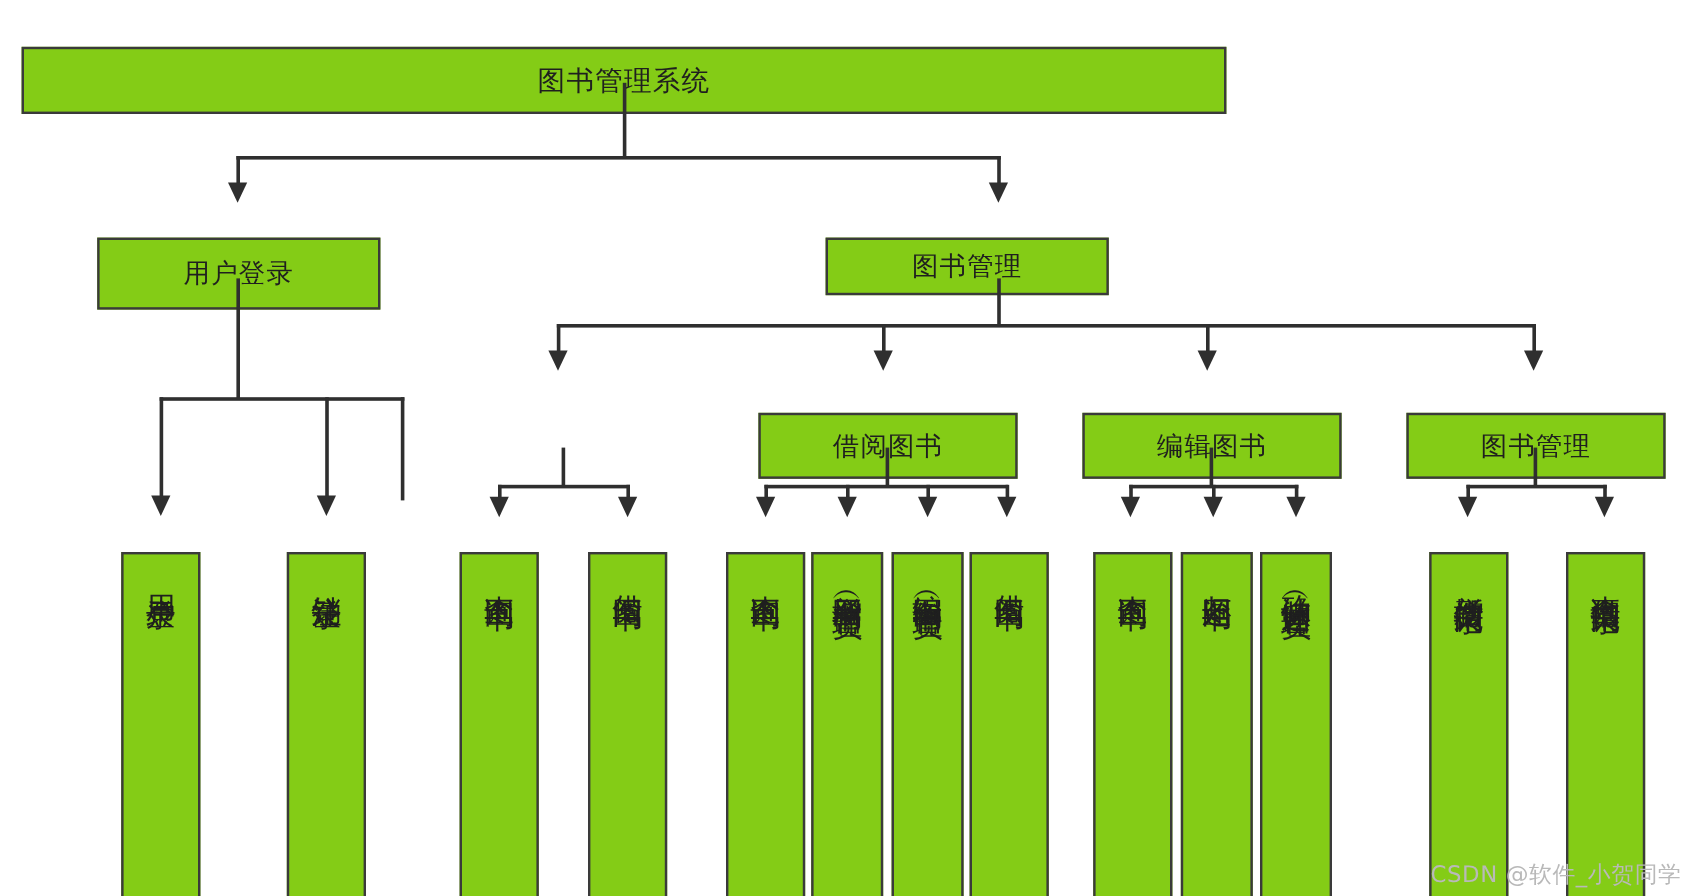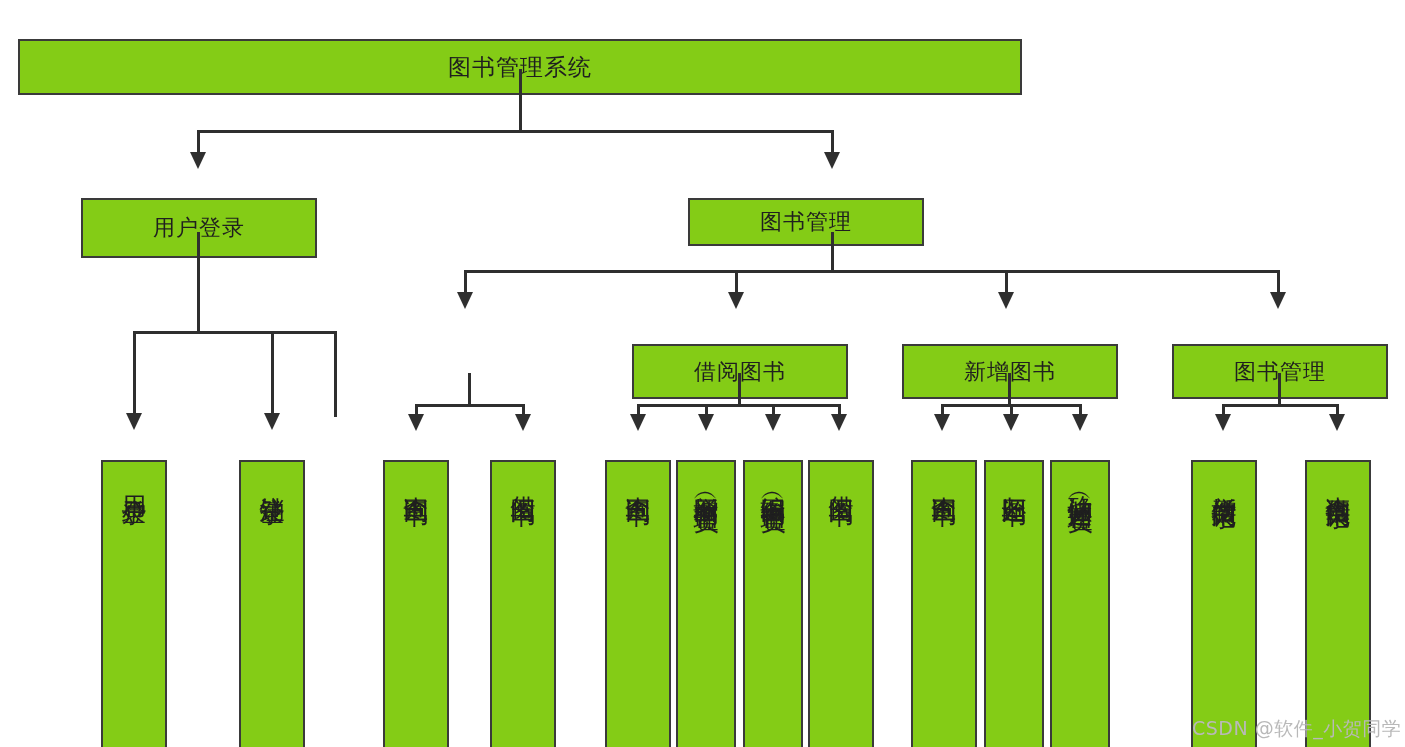--- a/index.html
+++ b/index.html
@@ -112,21 +112,21 @@
   <div class="arrow" style="left:728px; top:292px;"></div>
   <div class="line vline" style="left:1005px; top:270px; width:3px; height:25px;"></div>
   <div class="arrow" style="left:998px; top:292px;"></div>
   <div class="line vline" style="left:1277px; top:270px; width:3px; height:25px;"></div>
   <div class="arrow" style="left:1270px; top:292px;"></div>
 
   <div class="node horiz" style="left:632px; top:318px; width:216px; height:55px;">
     <span>借阅图书</span>
   </div>
   <div class="node horiz" style="left:902px; top:318px; width:216px; height:55px;">
-    <span>新增图书</span>
+    <span>编辑图书</span>
   </div>
   <div class="node horiz" style="left:1172px; top:318px; width:216px; height:55px;">
     <span>图书管理</span>
   </div>
 
   <div class="line vline" style="left:468px; top:373px; width:3px; height:33px;"></div>
   <div class="line hline" style="left:415px; top:404px; width:110px; height:3px;"></div>
   <div class="line vline" style="left:415px; top:404px; width:3px; height:14px;"></div>
   <div class="arrow" style="left:408px; top:414px;"></div>
   <div class="line vline" style="left:522px; top:404px; width:3px; height:14px;"></div>

